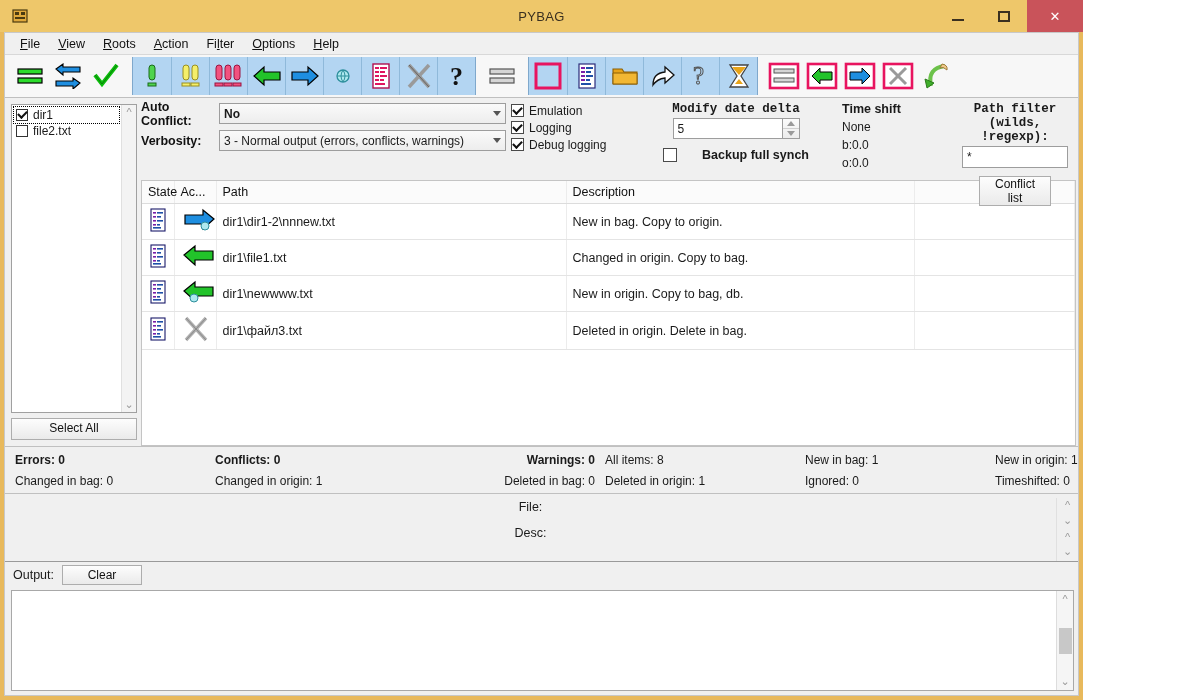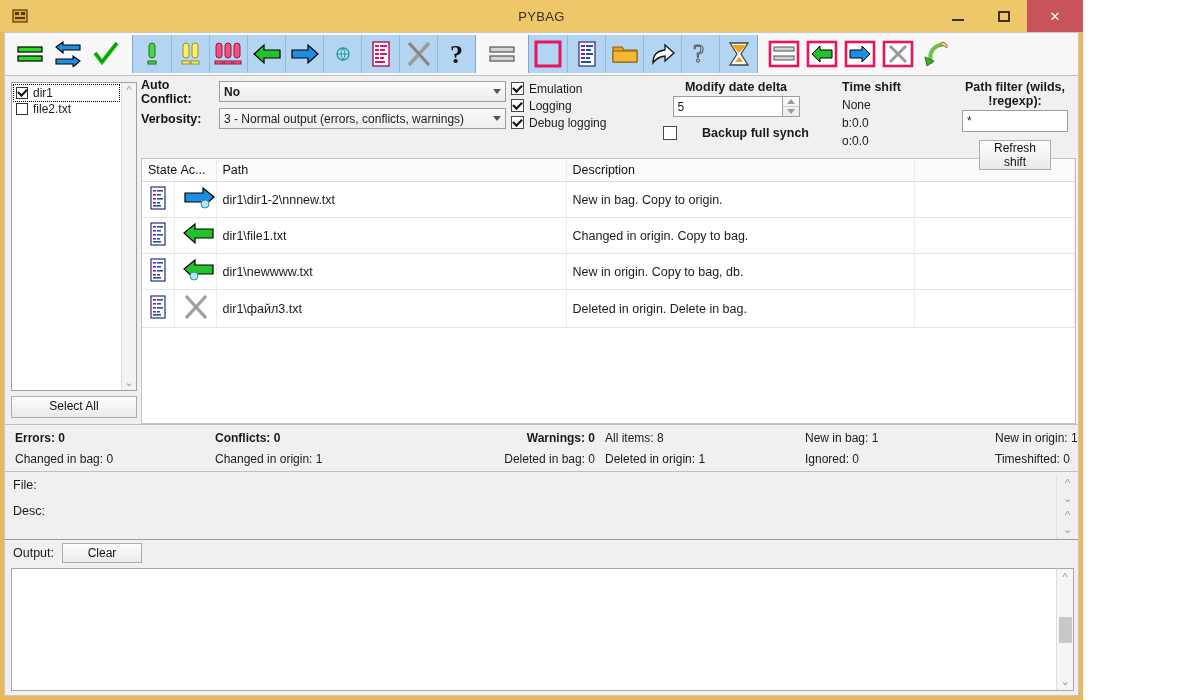--- a/index.html
+++ b/index.html
@@ -228,21 +228,21 @@
     flex: 0 0 13px;
   }
   .chk.checked::after {
     content:"";
     width: 7px; height: 4px;
     border-left: 2px solid #111;
     border-bottom: 2px solid #111;
     transform: rotate(-45deg) translate(1px,-1px);
   }
   .opt-col-c { width: 200px; flex: 0 0 200px; text-align:center; }
-  .mini-title { font-weight: bold; font-size: 12.5px; margin-bottom: 2px; }
+  .mini-title { font-weight: bold; font-size: 12.5px; margin-bottom: 2px; font-family: Liberation Mono, monospace; }
   .spin-wrap { display:flex; justify-content:center; }
   .spin-input {
     width: 110px; height: 21px;
     background:#fff; border:1px solid #9d9d9d;
     font-size: 12px; padding: 0 4px;
     display: flex; align-items: center;
   }
   .spin-btns {
     width: 17px; height: 21px;
     display:flex; flex-direction:column;
@@ -326,21 +326,21 @@
   .w4 { width: 200px; flex: 0 0 200px; }
   .w5 { width: 190px; flex: 0 0 190px; }
   .w6 { flex: 1 1 auto; }
   
   .detail {
     flex: 0 0 68px;
     display: flex;
     background: #f0f0f0;
     border-bottom: 1px solid #9a9a9a;
   }
-  .detail-left { flex: 1 1 auto; padding: 6px 8px; }
+  .detail-left { flex: 1 1 auto; padding: 6px 8px; text-align: center; }
   .detail-line { height: 26px; font-size: 12.5px; }
   .detail-scrolls {
     width: 22px; flex: 0 0 22px;
     display: flex; flex-direction: column;
     padding-top: 4px;
   }
   .mini-scroll {
     flex: 1; display: flex; flex-direction: column;
     align-items: center; justify-content: space-between;
     border-left: 1px solid #e0e0e0;
@@ -397,20 +397,29 @@
           <i class="glyph-max"></i>
         </div>
       <div class="win-btn close">
         <span>✕</span>
       </div>
     </div>
   </div>
 
   <div class="window-body">
 
+    <div class="menubar">
+      <div class="menu-item"><u>F</u>ile</div>
+      <div class="menu-item"><u>V</u>iew</div>
+      <div class="menu-item"><u>R</u>oots</div>
+      <div class="menu-item"><u>A</u>ction</div>
+      <div class="menu-item">Fi<u>l</u>ter</div>
+      <div class="menu-item"><u>O</u>ptions</div>
+      <div class="menu-item"><u>H</u>elp</div>
+    </div>
 
     <div class="toolbar">
 
       <div class="tb-group">
         <div class="tb-btn">
           <svg width="30" height="24" viewBox="0 0 30 24">
             <rect x="3" y="5" width="24" height="5" fill="#2bdb2b" stroke="#000" stroke-width="1.2"></rect>
             <rect x="3" y="14" width="24" height="5" fill="#2bdb2b" stroke="#000" stroke-width="1.2"></rect>
           </svg>
         </div>
@@ -681,21 +690,21 @@
           <div class="opt-col-d">
             <div class="ts-title">Time shift</div>
             <div class="ts-line">None</div>
             <div class="ts-line">b:0.0</div>
             <div class="ts-line">o:0.0</div>
           </div>
 
           <div class="opt-col-e">
             <div class="mini-title">Path filter (wilds, !regexp):</div>
             <div class="filter-input" placeholder="">*</div>
-            <div class="btn refresh-btn">Refresh shift</div>
+            <div class="btn refresh-btn">Conflict list</div>
           </div>
 
         </div>
 
         <div class="table-wrap">
           <table class="lv">
             <thead>
               <tr>
                 <th class="col-state">State</th>
                 <th class="col-ac">Ac...</th>

